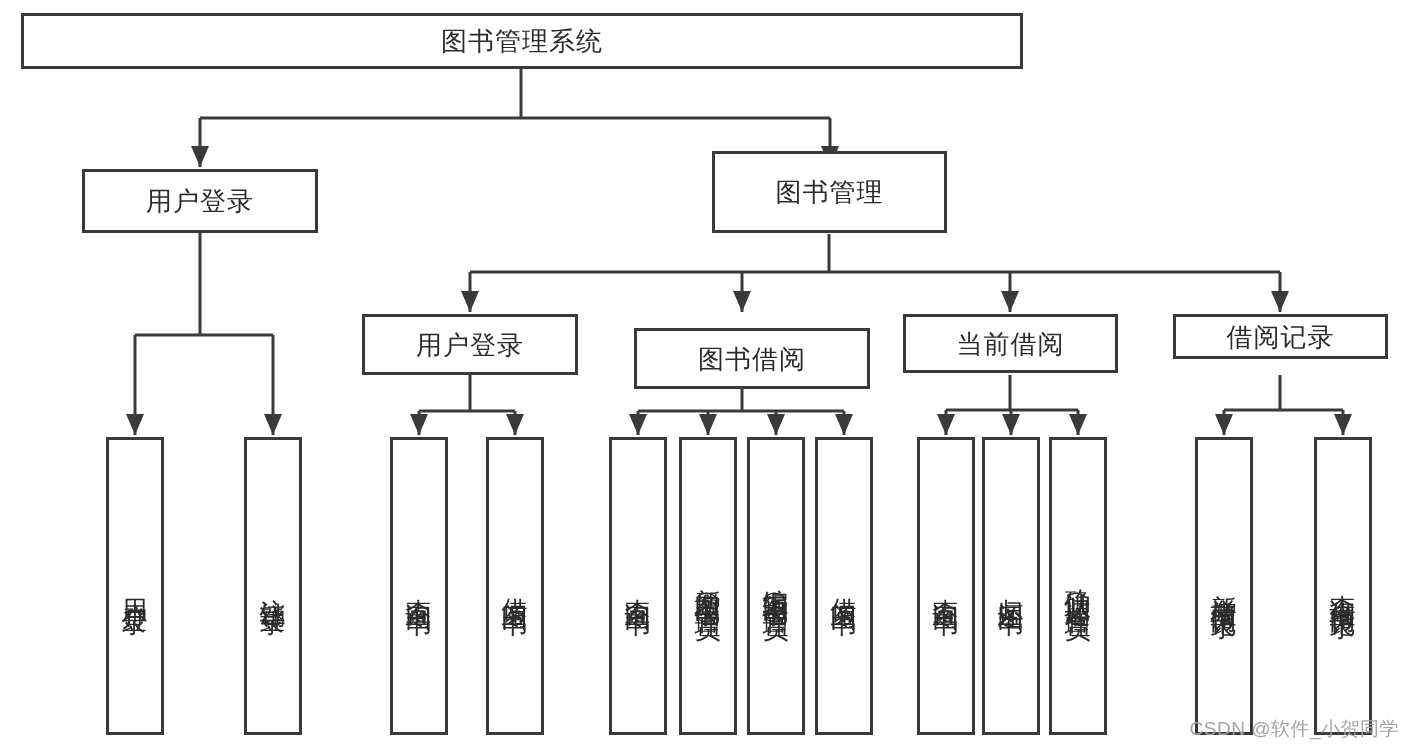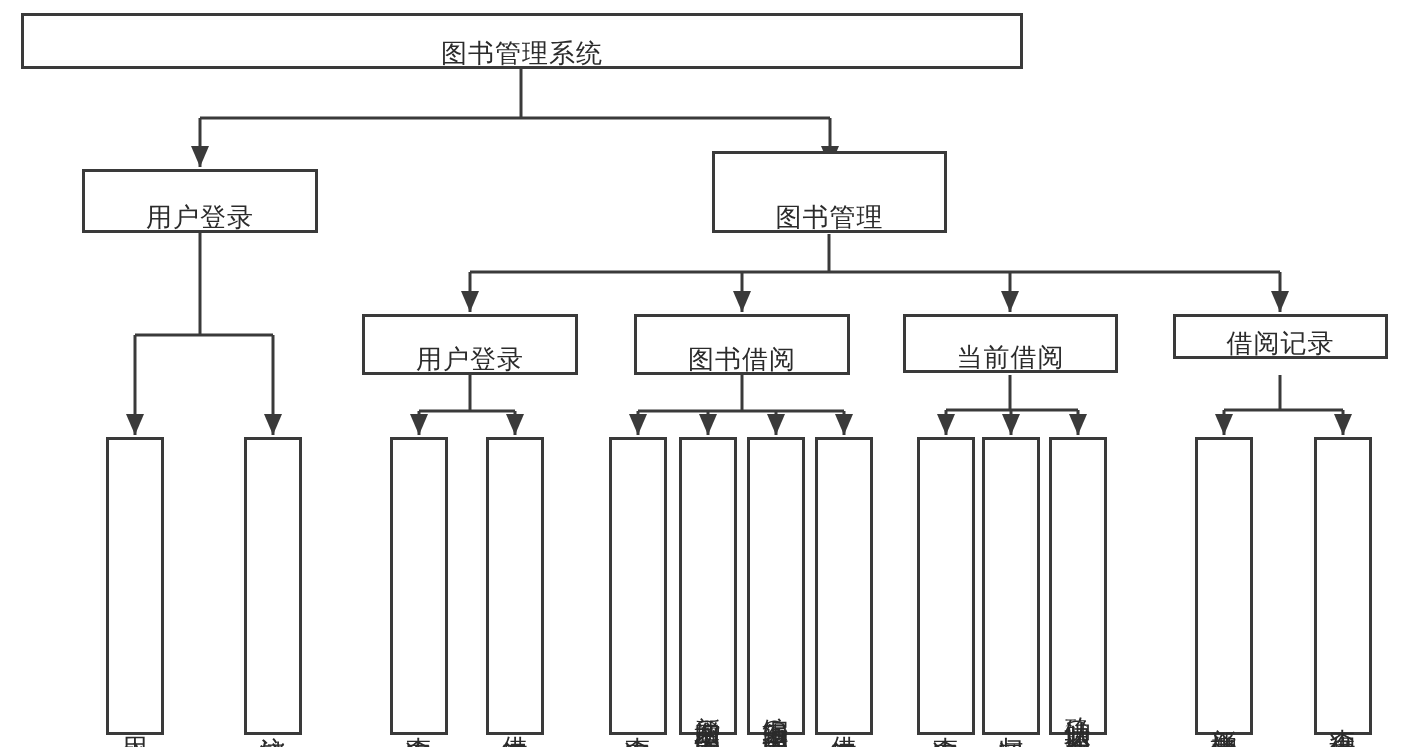--- a/index.html
+++ b/index.html
@@ -18,21 +18,21 @@
     overflow:hidden;
   }
   .wires{position:absolute;left:0;top:0;z-index:1;}
   .wires path{stroke:var(--line);stroke-width:3;fill:none;}
   .wires .head{fill:var(--line);stroke:none;}
   .node{
     position:absolute;
     z-index:2;
     background:#fff;
     border:3px solid var(--line);
-    display:flex;align-items:flex-end;justify-content:center;
+    display:flex;align-items:center;justify-content:center;
     color:var(--text);
     font-size:26px;line-height:1;letter-spacing:1px;
     white-space:nowrap;
   }
   .leaf span{
     writing-mode:vertical-rl;
     text-orientation:mixed;
     letter-spacing:4px;
     font-size:26px;
     line-height:1;
@@ -107,21 +107,21 @@
   <div class="node" style="left:82px;top:169px;width:236px;height:64px">
     <span>用户登录</span>
   </div>
   <div class="node" style="left:712px;top:151px;width:235px;height:82px">
     <span>图书管理</span>
   </div>
 
   <div class="node" style="left:362px;top:314px;width:216px;height:61px">
     <span>用户登录</span>
   </div>
-  <div class="node" style="left:634px;top:314px;width:216px;height:61px">
+  <div class="node" style="left:634px;top:328px;width:236px;height:61px">
     <span>图书借阅</span>
   </div>
   <div class="node" style="left:903px;top:314px;width:215px;height:59px">
     <span>当前借阅</span>
   </div>
   <div class="node" style="left:1173px;top:314px;width:215px;height:45px">
     <span>借阅记录</span>
   </div>
 
   <div class="node leaf" style="left:106px;top:437px;width:58px;height:298px">
@@ -161,14 +161,15 @@
     <span>确认归还（管理员）</span>
   </div>
 
   <div class="node leaf" style="left:1195px;top:437px;width:58px;height:298px">
     <span>新增借阅记录</span>
   </div>
   <div class="node leaf" style="left:1314px;top:437px;width:58px;height:298px">
     <span>查询借阅记录</span>
   </div>
 
+  <div class="watermark">CSDN @软件_小贺同学</div>
 
 </div>
 
 </body></html>

